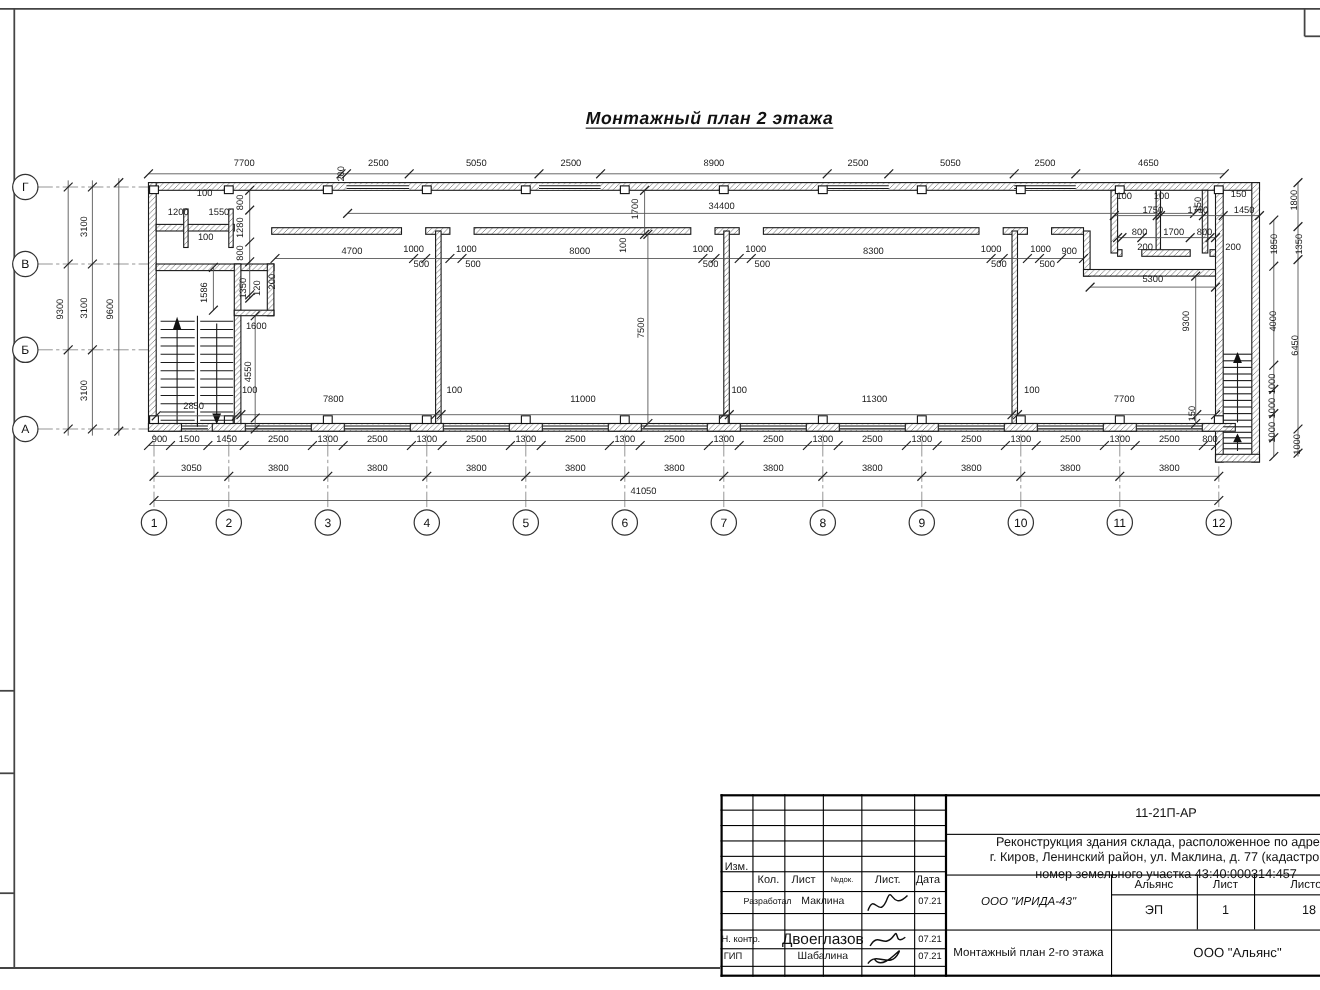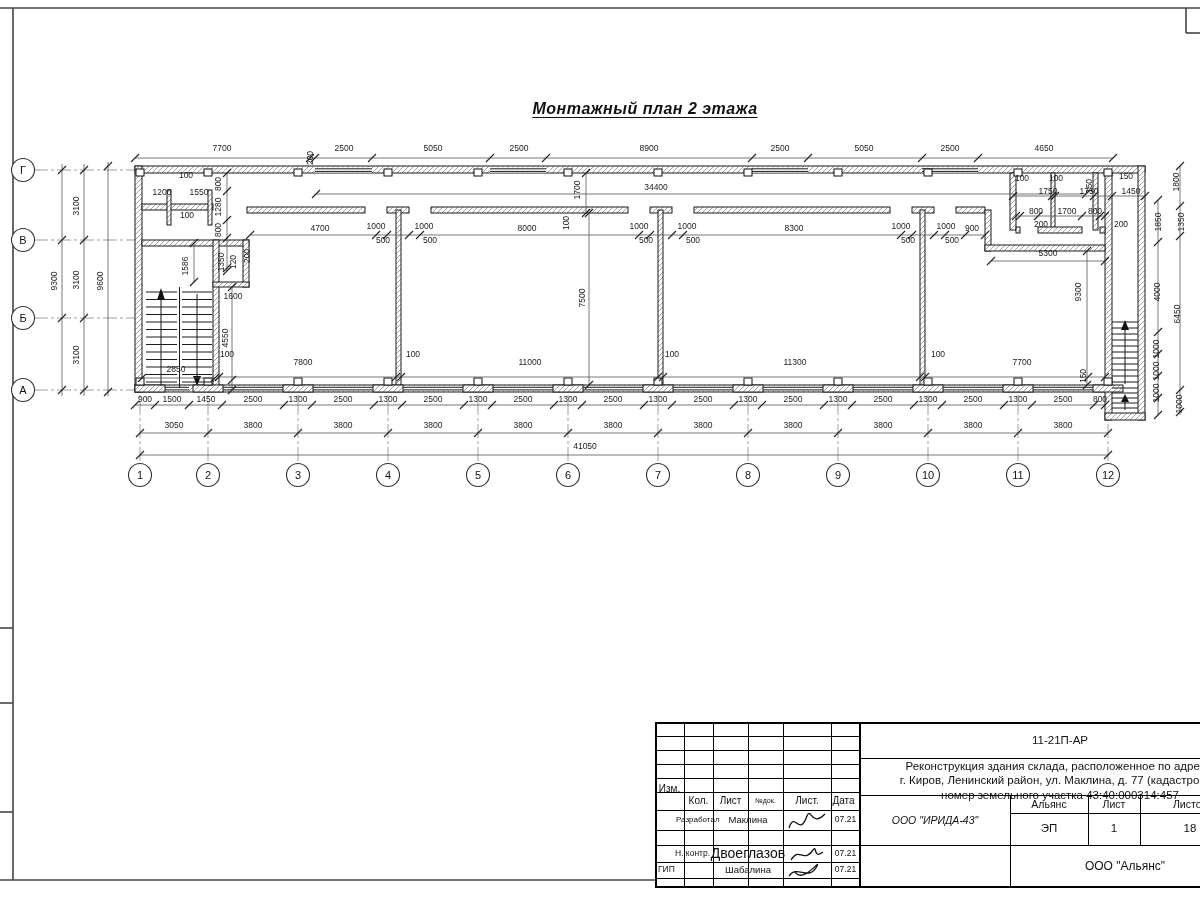--- a/index.html
+++ b/index.html
@@ -586,41 +586,42 @@
   <div class="cell" style="left:29px;top:70px;width:29px;height:18px;font-size:10px">Кол.</div>
   <div class="cell" style="left:58px;top:70px;width:35px;height:18px;font-size:10px">Лист</div>
   <div class="cell" style="left:93px;top:70px;width:35px;height:18px;font-size:7px">№док.</div>
   <div class="cell" style="left:128px;top:70px;width:48px;height:18px;font-size:10px">Лист.</div>
   <div class="cell" style="left:176px;top:70px;width:25px;height:18px;font-size:10px">Дата</div>
 
   <div class="cell" style="left:1px;top:88px;width:57px;height:20px;font-size:8px;justify-content:flex-start;padding-left:20px">Разработал</div>
   <div class="cell" style="left:58px;top:88px;width:70px;height:20px;font-size:9.5px">Маклина</div>
   <div class="cell" style="left:176px;top:88px;width:29px;height:20px;font-size:8.5px">07.21</div>
 
-  <div class="cell" style="left:1px;top:123px;width:57px;height:17px;font-size:8.5px;justify-content:flex-start;padding-left:19px">Н. контр.</div>
+  <div class="cell" style="left:1px;top:123px;width:57px;height:17px;font-size:8.5px;justify-content:flex-start;padding-left:0">Н. контр.</div>
   <div class="cell" style="left:58px;top:123px;width:70px;height:17px;font-size:14px">Двоеглазов</div>
   <div class="cell" style="left:176px;top:123px;width:29px;height:17px;font-size:8.5px">07.21</div>
 
   <div class="cell" style="left:1px;top:140px;width:57px;height:16px;font-size:8.5px;justify-content:flex-start;padding-left:2px">ГИП</div>
   <div class="cell" style="left:58px;top:140px;width:70px;height:16px;font-size:9.5px">Шабалина</div>
   <div class="cell" style="left:176px;top:140px;width:29px;height:16px;font-size:8.5px">07.21</div>
 
   <svg width="48" height="78" style="left:128px;top:86px">
     <path d="M6,20 C12,2 16,30 24,8 C28,-2 28,20 42,6" fill="none" stroke="#111" stroke-width="1.3"></path>
     <path d="M8,52 C16,38 20,56 30,42 C34,36 30,52 40,44" fill="none" stroke="#111" stroke-width="1.3"></path>
     <path d="M6,68 C14,56 26,74 34,58 C38,50 20,76 12,64" fill="none" stroke="#111" stroke-width="1.3"></path>
   </svg>
 
   <div class="cell" style="left:205px;top:2px;width:400px;height:34px;font-size:11.5px">11-21П-АР</div>
   <div class="cell" style="left:205px;top:36px;width:400px;height:37px;display:block">
     <span class="addr">Реконструкция здания склада, расположенное по адресу:</span>
     <span class="addr">г. Киров, Ленинский район, ул. Маклина, д. 77 (кадастровый</span>
     <span class="addr">номер земельного участка 43:40:000314:457</span>
   </div>
   <div class="cell it" style="left:205px;top:73px;width:150px;height:50px;font-size:10.5px">ООО "ИРИДА-43"</div>
+  <div class="cell" style="left:205px;top:123px;width:150px;height:43px;font-size:10.5px">Монтажный план 2-го этажа</div>
 
   <div class="cell" style="left:355px;top:73px;width:78px;height:18px;font-size:10.5px">Альянс</div>
   <div class="cell" style="left:433px;top:73px;width:52px;height:18px;font-size:10.5px">Лист</div>
   <div class="cell" style="left:485px;top:73px;width:100px;height:18px;font-size:10.5px">Листов</div>
   <div class="cell" style="left:355px;top:91px;width:78px;height:32px;font-size:11.5px">ЭП</div>
   <div class="cell" style="left:433px;top:91px;width:52px;height:32px;font-size:11.5px">1</div>
   <div class="cell" style="left:485px;top:91px;width:100px;height:32px;font-size:11.5px">18</div>
   <div class="cell" style="left:355px;top:123px;width:230px;height:43px;font-size:12px">ООО "Альянс"</div>
 </div>
 

